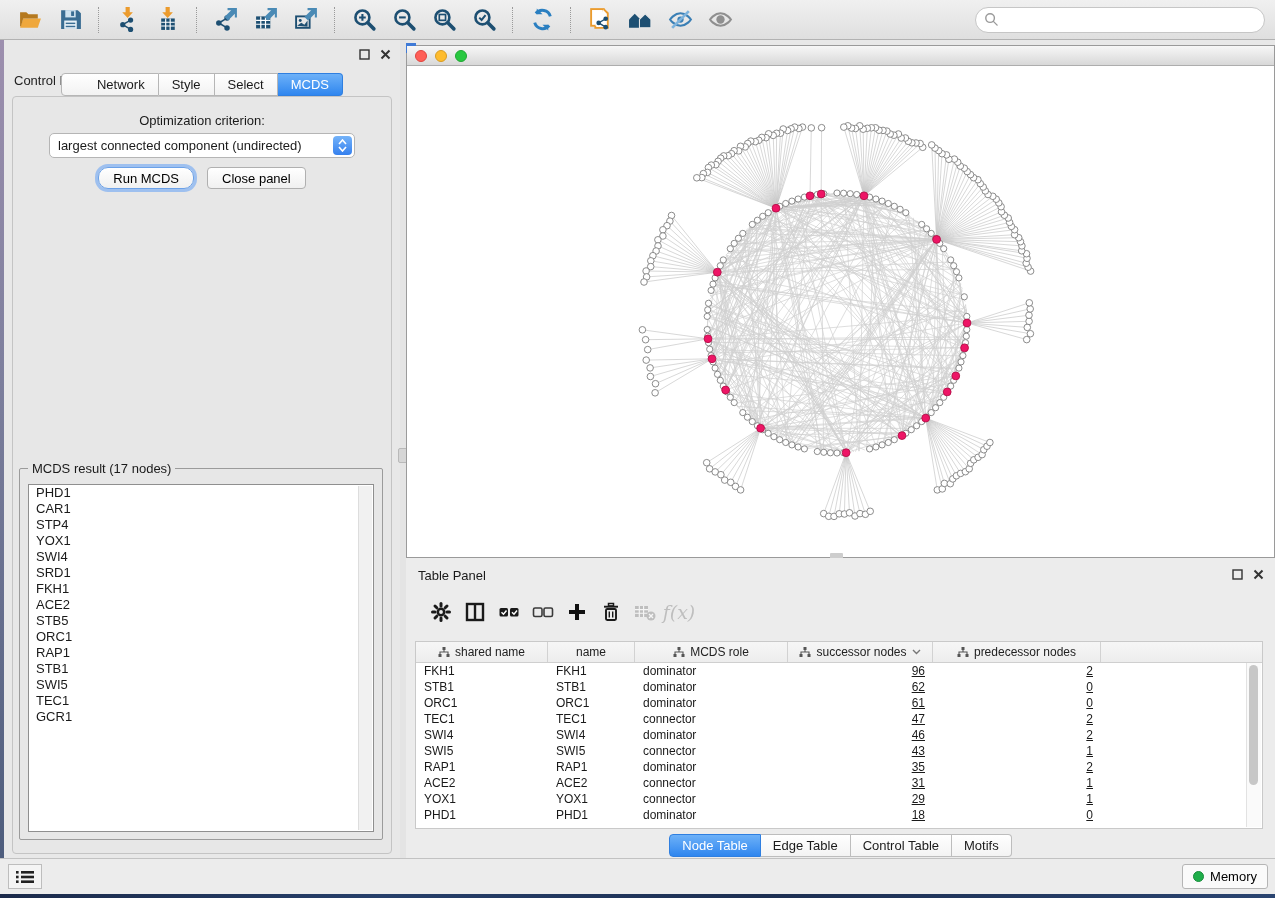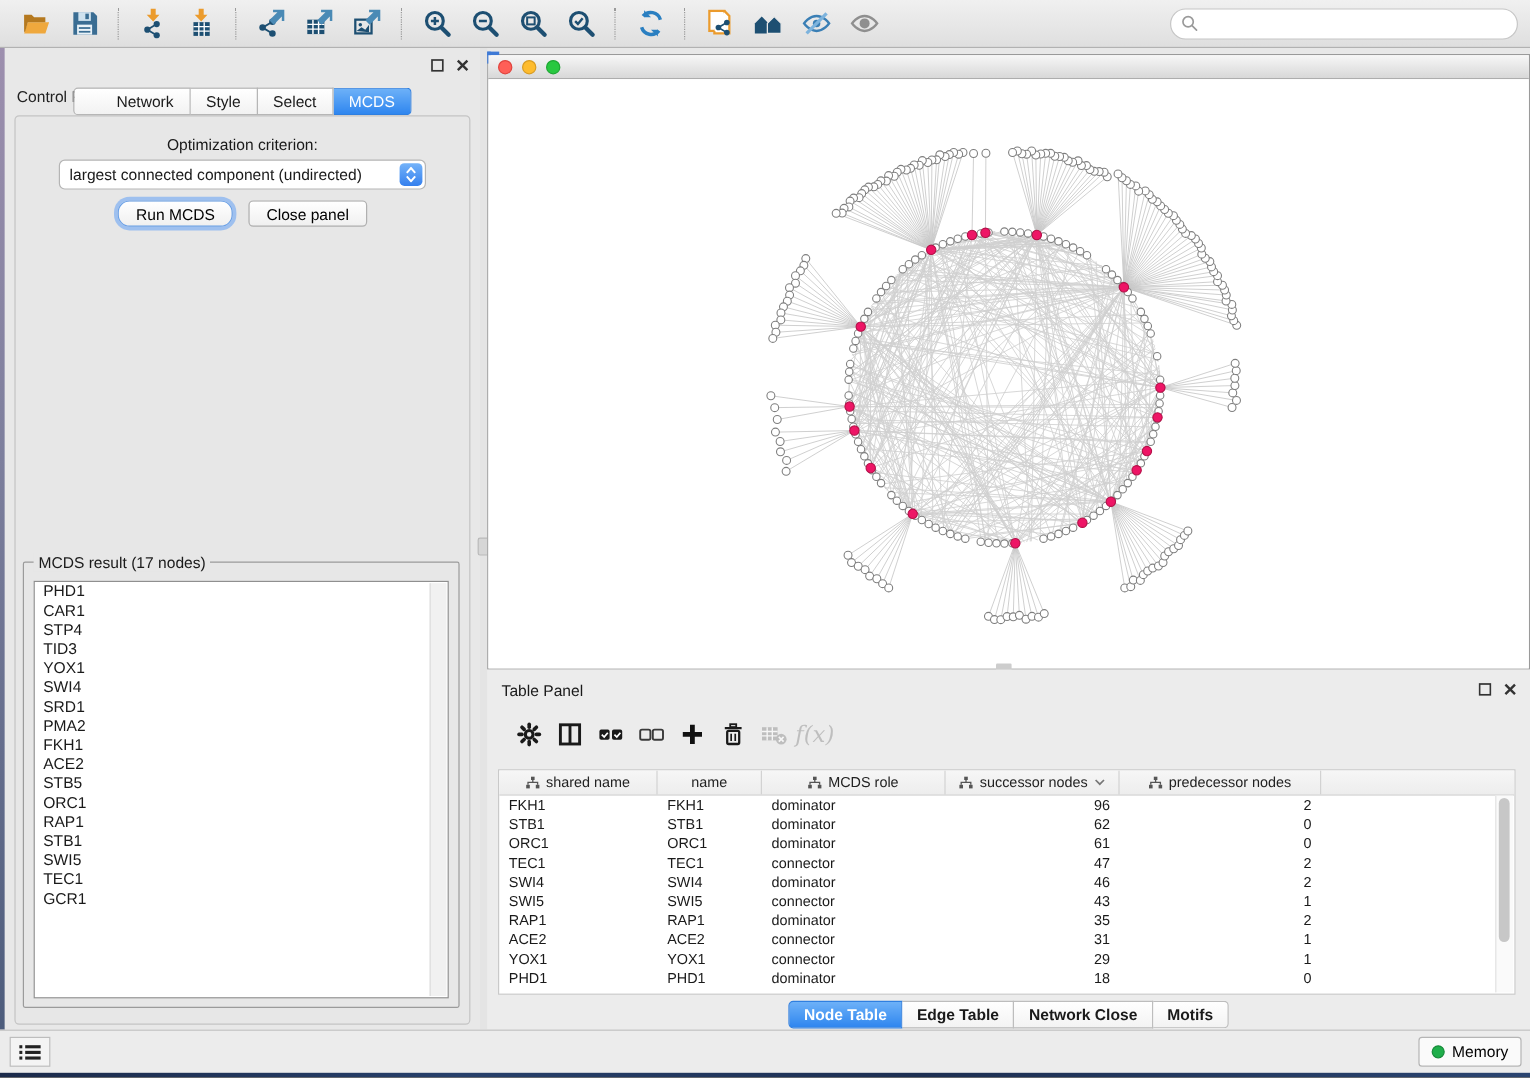--- a/index.html
+++ b/index.html
@@ -84,27 +84,27 @@
   .ttbtn.disabled{opacity:.55;cursor:default;}
   .fx-label{font:italic 19px "DejaVu Serif",serif;color:#9a9a9a;}
   .ttable{position:absolute;left:9px;right:12px;top:83px;height:188px;background:#fff;
           border:1px solid #c9c9c9;box-sizing:border-box;overflow:hidden;}
   .thead{display:flex;height:20px;background:linear-gradient(#f6f6f6,#ededed);
          border-bottom:1px solid #cfcfcf;}
   .th{display:flex;align-items:center;justify-content:center;gap:5px;font-size:12px;color:#222;
       border-right:1px solid #d2d2d2;box-sizing:border-box;cursor:pointer;}
   .trow{display:flex;height:16px;}
   .td{font-size:12px;line-height:16px;padding:0 8px;box-sizing:border-box;white-space:nowrap;overflow:hidden;}
-  .td.num{text-align:right;}
+  .td.num{text-align:right;text-decoration:underline;}
   .tscroll{position:absolute;top:21px;right:1px;bottom:1px;width:14px;background:#fafafa;
            border-left:1px solid #e2e2e2;}
   .tthumb{position:absolute;top:2px;left:2px;width:9px;height:120px;background:#c7c7c7;border-radius:5px;}
   .ttabs{position:absolute;left:0;top:276px;width:100%;display:flex;justify-content:center;}
   .ttab{height:21px;line-height:21px;padding:0 12px;background:linear-gradient(#fff,#f3f3f3);
-        border:1px solid #bdbdbd;border-left:none;font-size:13px;cursor:pointer;font-weight:bold;}
+        border:1px solid #bdbdbd;border-left:none;font-size:13px;cursor:pointer;}
   .ttab:first-child{border-left:1px solid #bdbdbd;border-radius:4px 0 0 4px;}
   .ttab:last-child{border-radius:0 4px 4px 0;}
   .ttab.active{background:linear-gradient(#6db1f8,#2f86ef);color:#fff;border-color:#2f7fe0;}
   
   .statusbar{position:absolute;left:0;top:858px;width:1275px;height:35px;background:#ececec;
              border-top:1px solid #c2c2c2;}
   .list-btn{position:absolute;left:8px;top:5px;width:34px;height:25px;background:#f4f4f4;
             border:1px solid #bdbdbd;display:flex;align-items:center;justify-content:center;cursor:pointer;}
   .mem-btn{position:absolute;right:7px;top:5px;height:25px;padding:0 10px;background:#fafafa;
            border:1px solid #b5b5b5;border-radius:3px;display:flex;align-items:center;gap:6px;
@@ -303,25 +303,23 @@
         <button class="mac-btn focus">Run MCDS</button>
         <button class="mac-btn">Close panel</button>
       </div>
       <div class="groupbox">
         <div class="groupbox-legend">MCDS result (17 nodes)</div>
         <div class="mcds-list">
           <div id="mcds-items">
               <div class="mcds-item">PHD1</div>
               <div class="mcds-item">CAR1</div>
               <div class="mcds-item">STP4</div>
-              <div class="mcds-item">TID3</div>
               <div class="mcds-item">YOX1</div>
               <div class="mcds-item">SWI4</div>
               <div class="mcds-item">SRD1</div>
-              <div class="mcds-item">PMA2</div>
               <div class="mcds-item">FKH1</div>
               <div class="mcds-item">ACE2</div>
               <div class="mcds-item">STB5</div>
               <div class="mcds-item">ORC1</div>
               <div class="mcds-item">RAP1</div>
               <div class="mcds-item">STB1</div>
               <div class="mcds-item">SWI5</div>
               <div class="mcds-item">TEC1</div>
               <div class="mcds-item">GCR1</div>
             </div>
@@ -1357,21 +1355,21 @@
             <div class="td num" style="width: 168px;">0</div>
           </div>
         </div>
       <div class="tscroll">
         <div class="tthumb"></div>
       </div>
     </div>
     <div class="ttabs" id="table-tabs">
         <div class="ttab active">Node Table</div>
         <div class="ttab">Edge Table</div>
-        <div class="ttab">Network Close</div>
+        <div class="ttab">Control Table</div>
         <div class="ttab">Motifs</div>
       </div>
   </div>
 
   <div class="statusbar">
     <button class="list-btn">
       <svg width="18" height="14" viewBox="0 0 18 14">
         <rect x="0" y="1" width="2.6" height="2.6" fill="#222"></rect>
           <rect x="5" y="1" width="13" height="2.6" fill="#222"></rect>
         <rect x="0" y="5.7" width="2.6" height="2.6" fill="#222"></rect>

